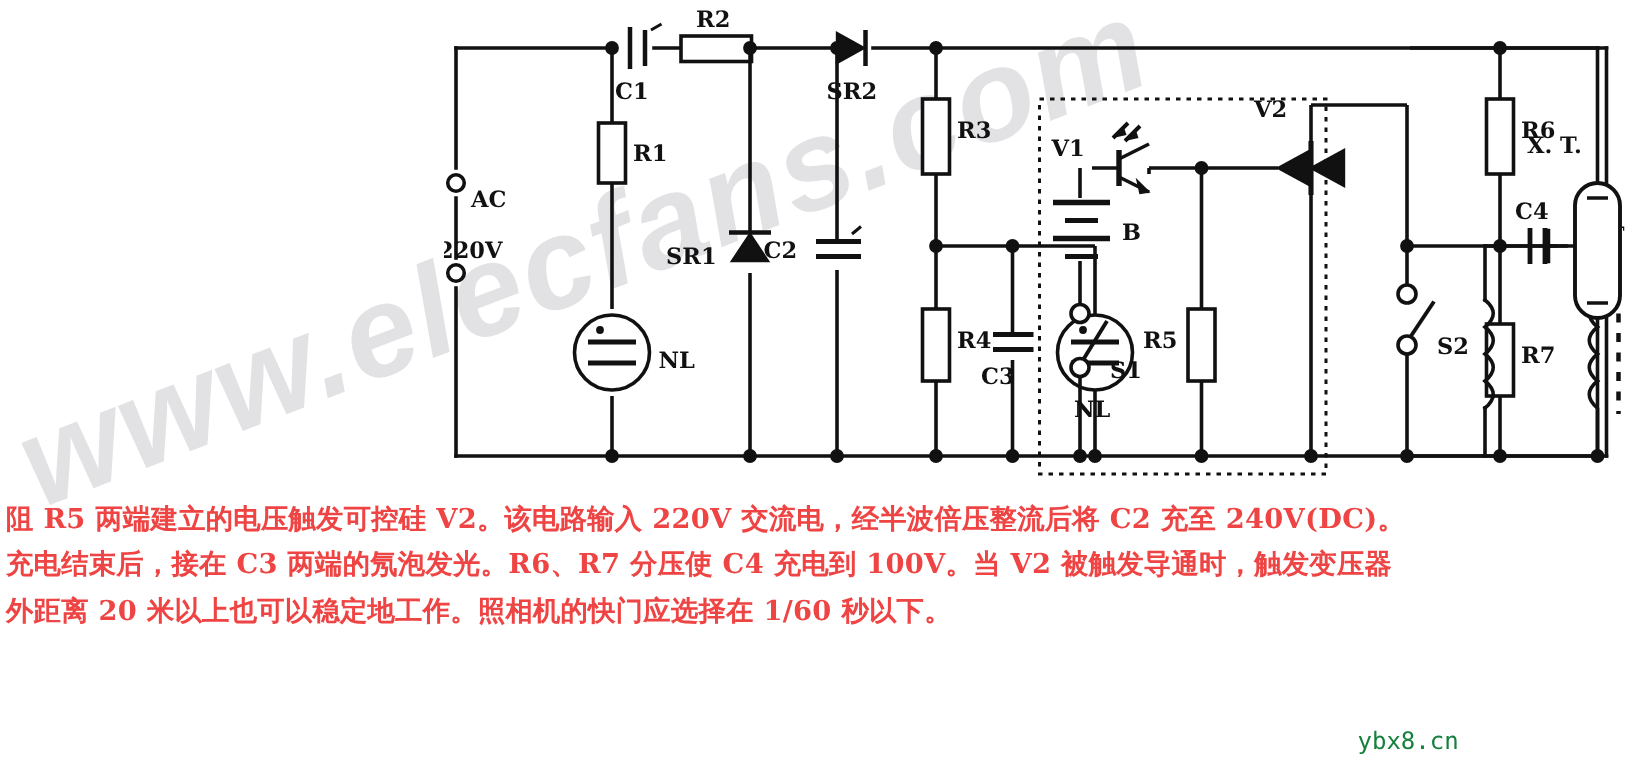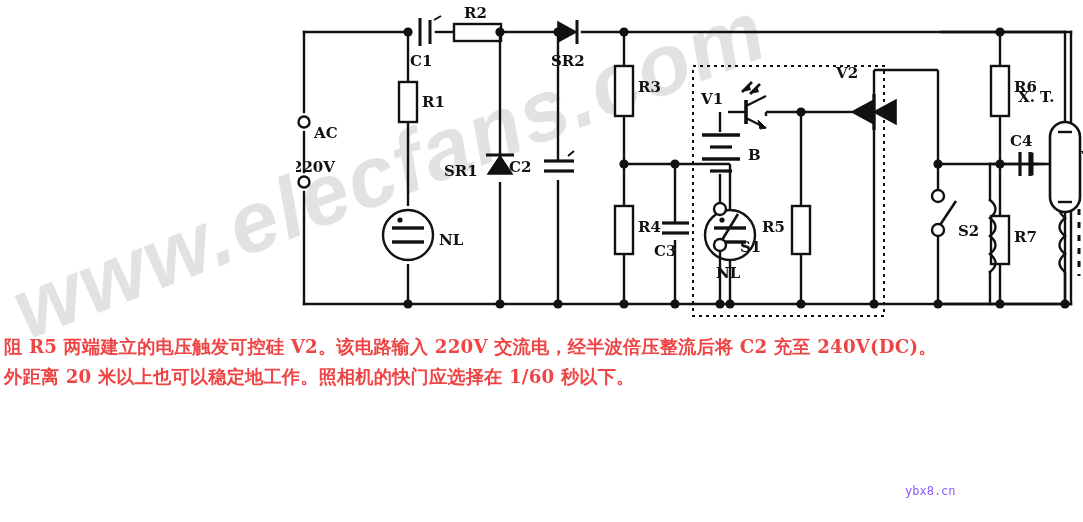--- a/index.html
+++ b/index.html
@@ -16,21 +16,21 @@
     font-family:"Liberation Sans", sans-serif;
     font-size:86px;font-weight:700;font-style:italic;
     color:rgba(150,150,160,0.28);
     transform:rotate(-21deg);
     white-space:nowrap;pointer-events:none;
     letter-spacing:2px;
   }
   .site-tag{
     position:absolute;left:905px;top:484px;
     font-family:"DejaVu Sans Mono", monospace;
-    font-size:12px;color:#8b5cf6;letter-spacing:0px;
+    font-size:16px;color:#15803d;letter-spacing:0px;
   }
 
   
   #intro{
     position:absolute;left:6px;top:8px;width:296px;
     font-family:"DejaVu Serif", serif;
     font-weight:700;
     font-size:19.5px;
     line-height:29.6px;
     letter-spacing:0.5px;
@@ -345,17 +345,18 @@
       <circle cx="578" cy="300" r="4.6"></circle>
       <circle cx="642" cy="300" r="4.6"></circle>
       <circle cx="704" cy="300" r="4.6"></circle>
       <circle cx="769" cy="300" r="4.6"></circle>
       <circle cx="424" cy="300" r="4.6"></circle>
     </g>
   </svg>
 
   <div id="body-text">
     <p>阻 R5 两端建立的电压触发可控硅 V2。该电路输入 220V 交流电，经半波倍压整流后将 C2 充至 240V(DC)。</p>
+    <p>充电结束后，接在 C3 两端的氖泡发光。R6、R7 分压使 C4 充电到 100V。当 V2 被触发导通时，触发变压器</p>
     <p>外距离 20 米以上也可以稳定地工作。照相机的快门应选择在 1/60 秒以下。</p>
   </div>
 
   <div class="site-tag">ybx8.cn</div>
 </div>
 
 </body></html>

